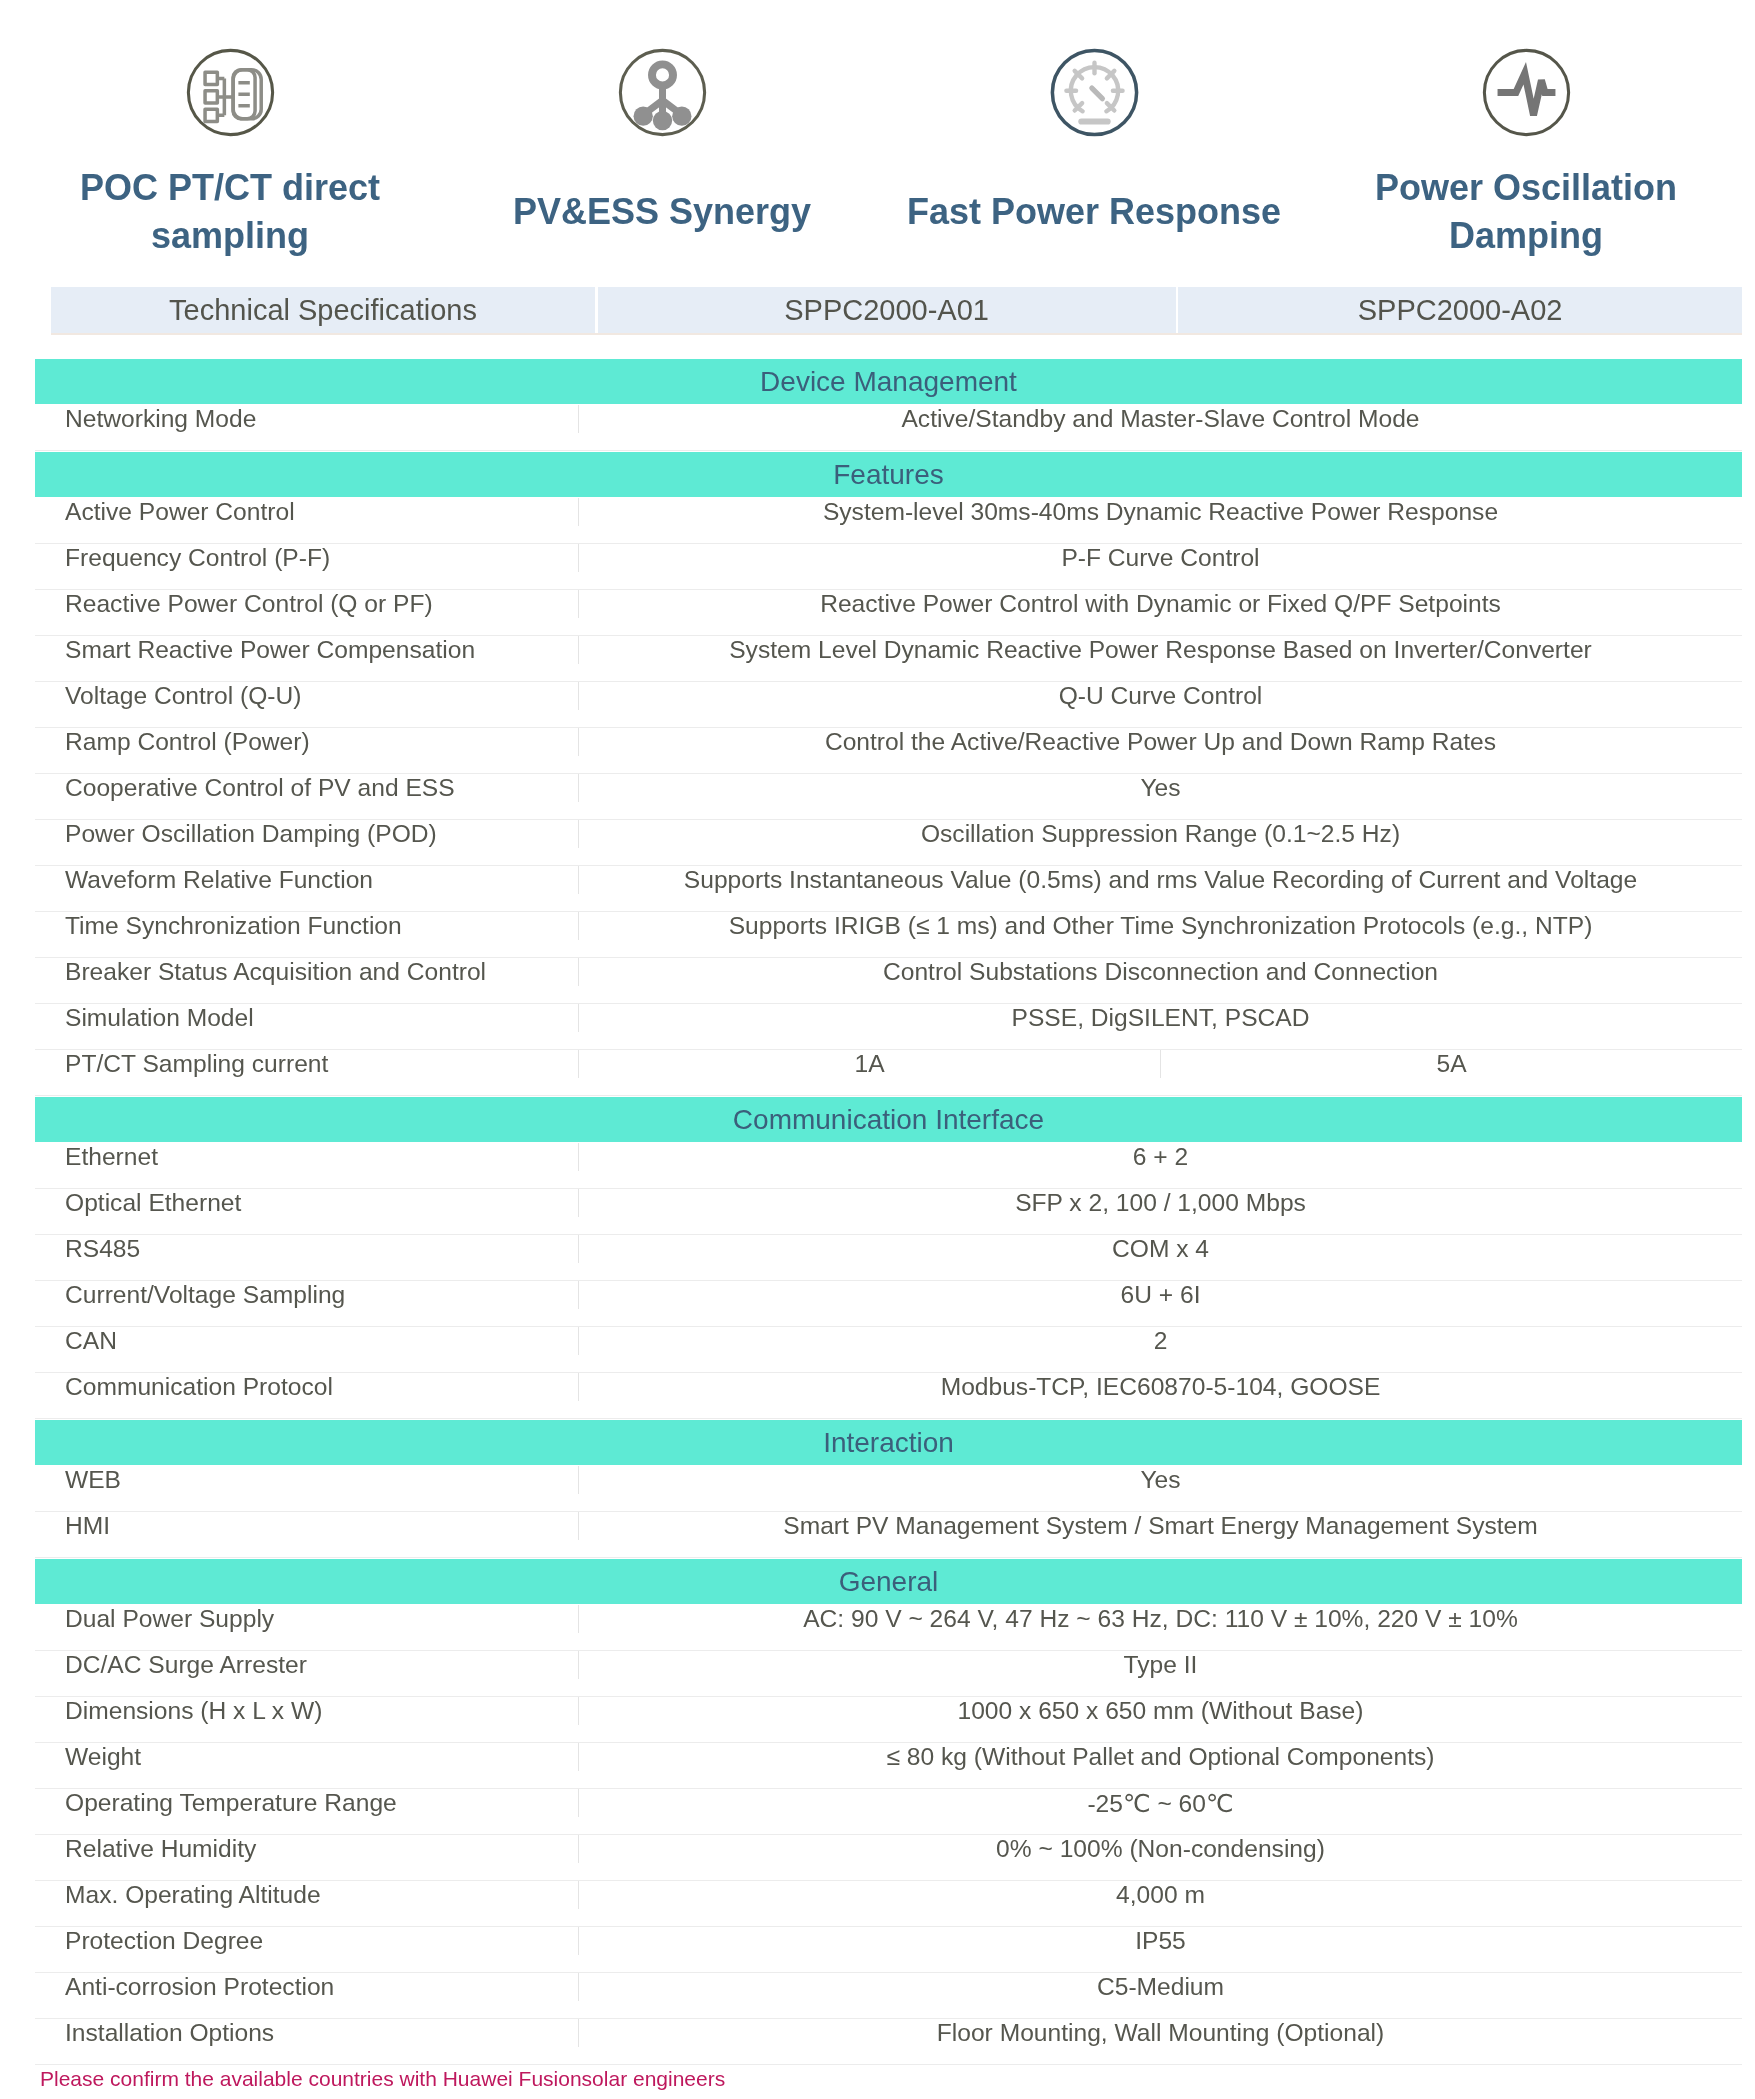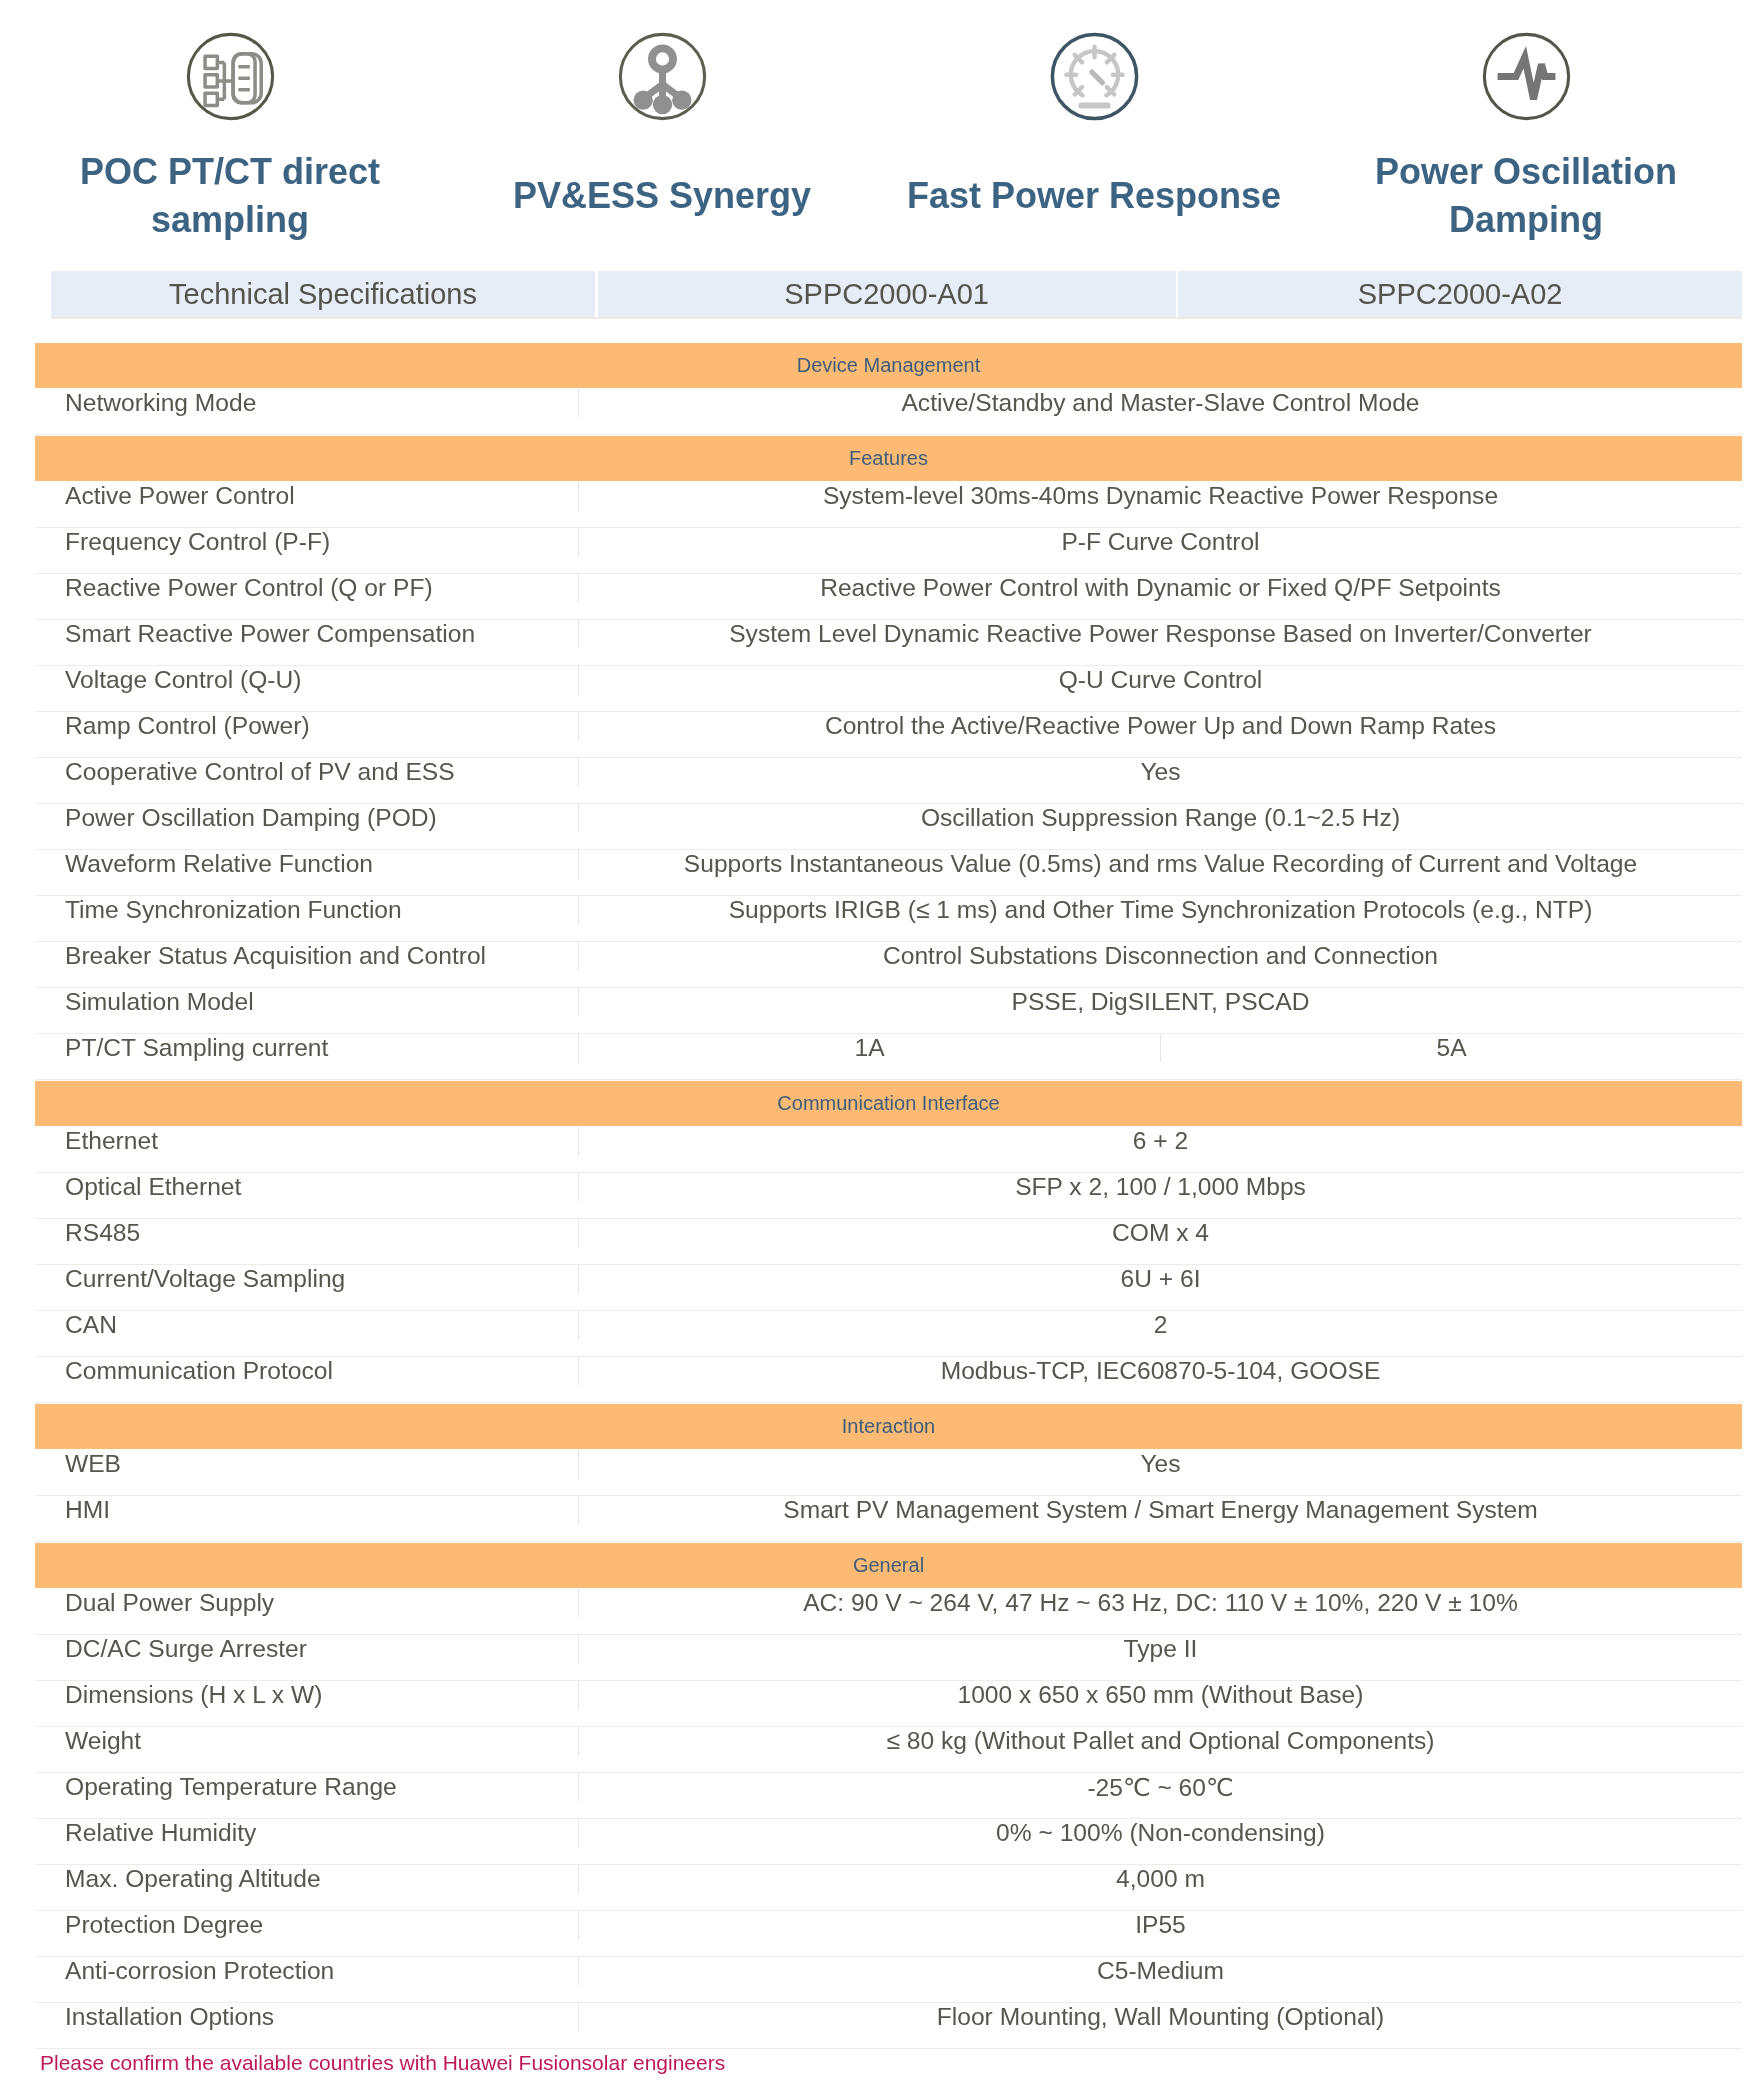--- a/index.html
+++ b/index.html
@@ -9,21 +9,21 @@
     background:#ffffff;
     font-family:"Liberation Sans","DejaVu Sans",sans-serif;
     color:#55564e;
     overflow:hidden;
     box-sizing:border-box;
   }
 
   
   .features-strip {
     display:flex;
-    padding:30px 26px 0 26px;
+    padding:46px 26px 0 26px;
     gap:24px;
   }
   .feature {
     flex:1;
     display:flex; flex-direction:column; align-items:center;
   }
   .feature-icon { width:93px; height:93px; margin-bottom:21px; }
   .feature-label {
     min-height:104px;
     display:flex; align-items:center; justify-content:center;
@@ -49,24 +49,24 @@
     box-sizing:border-box;
   }
   .cell.c1 { width:544px; margin-right:2.6px; }
   .cell.c2 { width:578px; margin-right:2.6px; }
   .cell.c3 { flex:1; }
 
   .t-gap { height:23px; background:#ffffff; }
 
   .section-band {
     height:47px; box-sizing:border-box;
-    background:#fdba74;
+    background:#5eead4;
     border-top:1.8px solid #ffffff; border-bottom:1.8px solid #ffffff;
     color:#3b5f7b;
-    font-size:20px;
+    font-size:28px;
     display:flex; align-items:center; justify-content:center;
   }
 
   .row {
     display:flex;
     height:46px; box-sizing:border-box;
     border-bottom:1.8px solid #ececec;
     background:#ffffff;
     align-items:flex-start;
   }

